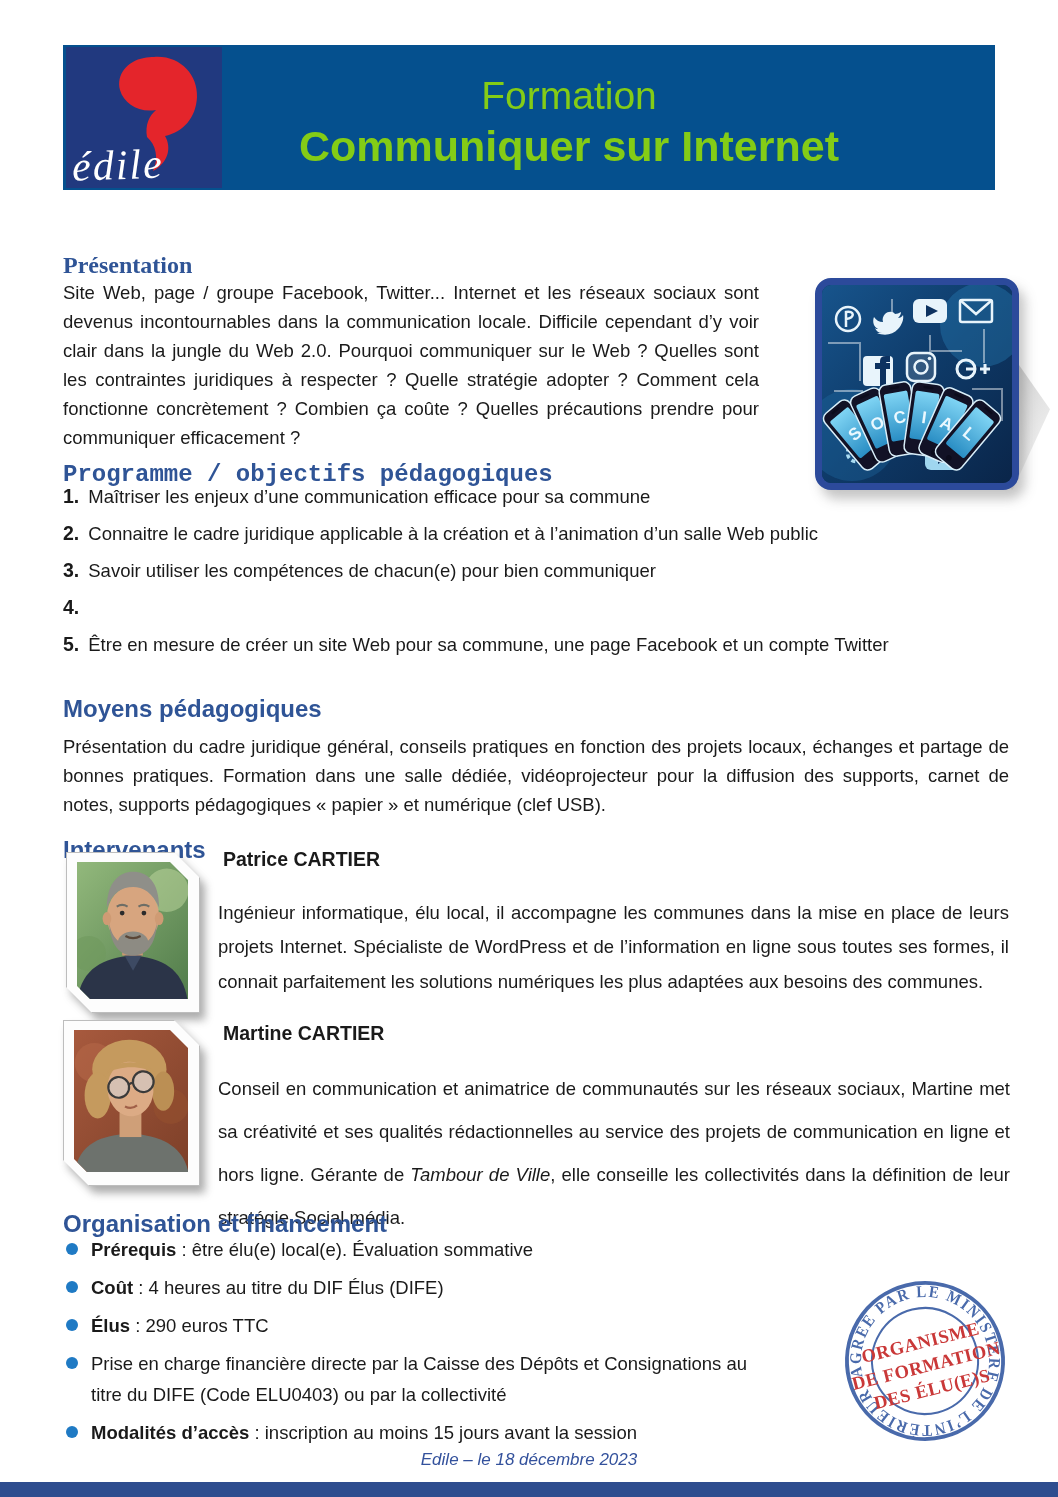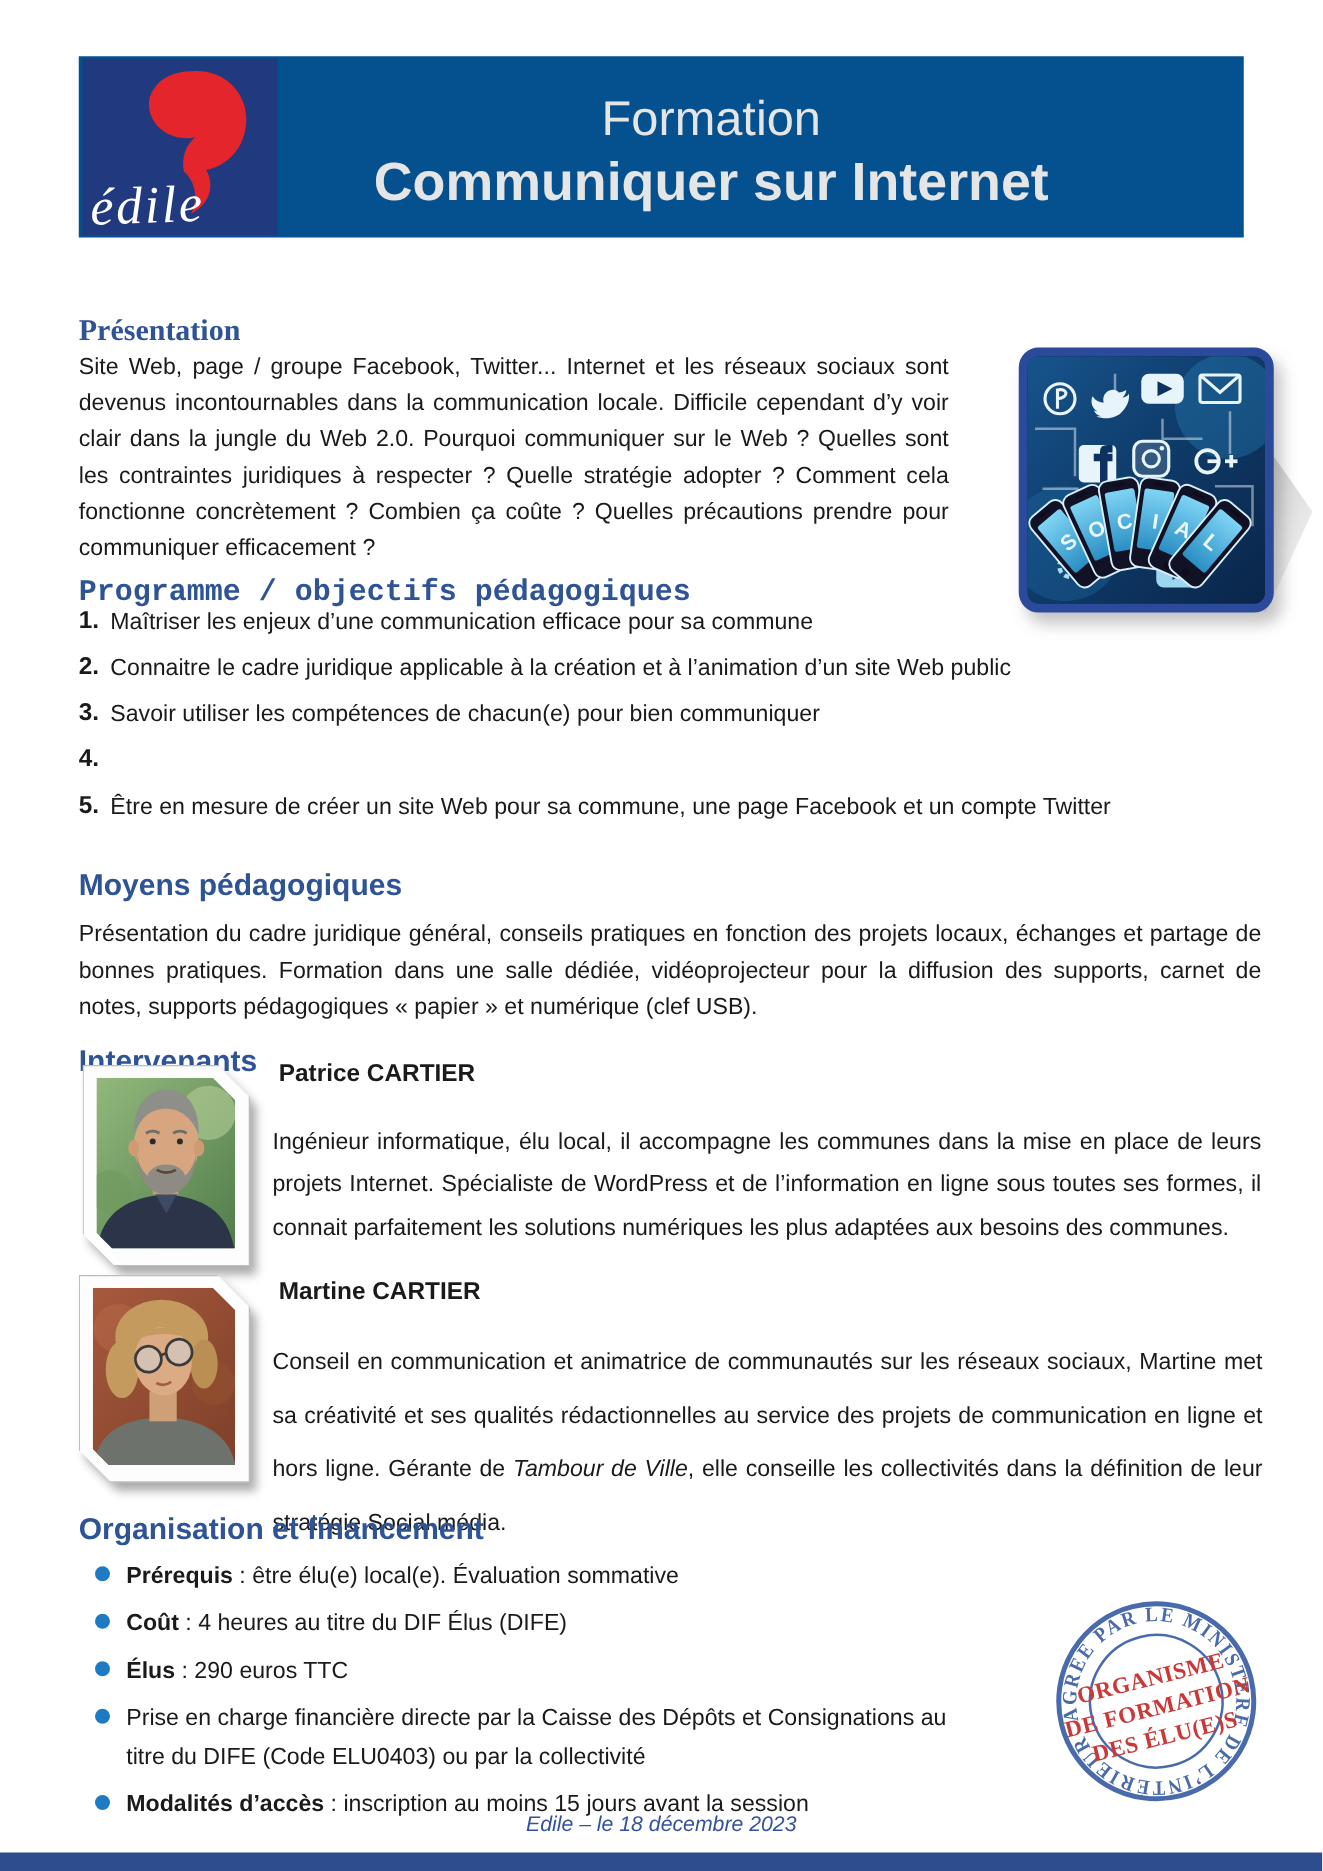--- a/index.html
+++ b/index.html
@@ -6,21 +6,21 @@
   .page{position:relative;width:1058px;height:1497px;background:#ffffff;overflow:hidden;
         font-family:"Liberation Sans",sans-serif;color:#1a1a1a;}
 
   
   .banner{position:absolute;left:63px;top:45px;width:932px;height:145px;background:var(--banner_blue,#05508e);}
   .logo{position:absolute;left:3px;top:2px;width:156px;height:141px;background:var(--logo_navy,#21397f);overflow:hidden;}
   .logo svg{position:absolute;left:0;top:0;width:100%;height:100%;}
   .logo-text{position:absolute;left:6px;bottom:2px;width:100%;color:#fff;font-family:"Liberation Serif",serif;
              font-style:italic;font-size:42px;line-height:44px;letter-spacing:2px;transform:rotate(-2deg);}
   .titles{position:absolute;left:80px;right:0;top:0;height:100%;display:flex;flex-direction:column;
-          justify-content:center;align-items:center;color:#e5e5e5;padding-top:10px;box-sizing:border-box;}
+          justify-content:center;align-items:center;color:#84cc16;padding-top:10px;box-sizing:border-box;}
   .title-1{font-size:39px;font-weight:400;line-height:46px;}
   .title-2{font-size:43px;font-weight:700;line-height:54px;}
 
   
   .h{position:absolute;left:63px;font-size:24px;font-weight:700;color:var(--heading_blue,#2f5496);}
   #h-presentation{top:232px;font-family:Liberation Serif, serif;}
   #h-programme{top:441px;font-family:Liberation Mono, monospace;}
   #h-moyens{top:675px;}
   #h-intervenants{top:816px;}
   #h-organisation{top:1190px;}
@@ -224,21 +224,21 @@
   </figure>
 
   <h2 class="h" id="h-programme">Programme / objectifs pédagogiques</h2>
   <ol class="programme-list" style="list-style:none;margin:0;padding:0;">
     <li class="prog-item">
       <span class="prog-num">1.</span>
       <span>Maîtriser les enjeux d’une communication efficace pour sa commune</span>
     </li>
     <li class="prog-item">
       <span class="prog-num">2.</span>
-      <span>Connaitre le cadre juridique applicable à la création et à l’animation d’un site Web public</span>
+      <span>Connaitre le cadre juridique applicable à la création et à l’animation d’un salle Web public</span>
     </li>
     <li class="prog-item">
       <span class="prog-num">3.</span>
       <span>Savoir utiliser les compétences de chacun(e) pour bien communiquer</span>
     </li>
     <li class="prog-item">
       <span class="prog-num">4.</span>
     </li>
     <li class="prog-item">
       <span class="prog-num">5.</span>
@@ -312,21 +312,21 @@
           </g>
           <path d="M52 70 Q58 73 63 69" stroke="#a06048" stroke-width="2" fill="none"></path>
         </svg>
       </div>
     </div>
   </div>
   <div class="person-name" id="name-martine">Martine CARTIER</div>
   <p class="bio" id="bio-martine"><span>Conseil en communication et animatrice de communautés sur les réseaux sociaux, Martine met sa créativité et ses qualités rédactionnelles au service des projets de communication en ligne et hors ligne. Gérante de </span><span class="it">Tambour de Ville</span><span>, elle conseille les collectivités dans la définition de leur stratégie Social média.</span></p>
 
   <h2 class="h" id="h-organisation">Organisation et financement</h2>
-  <ul class="org-list" style="list-style:none;margin:10px;padding:0;">
+  <ul class="org-list" style="list-style:none;margin:0;padding:0;">
     <li class="org-item">
       <span class="org-bullet"></span>
       <span><span class="b">Prérequis</span><span> : être élu(e) local(e). Évaluation sommative</span></span>
     </li>
     <li class="org-item">
       <span class="org-bullet"></span>
       <span><span class="b">Coût</span><span> : 4 heures au titre du DIF Élus (DIFE)</span></span>
     </li>
     <li class="org-item">
       <span class="org-bullet"></span>

